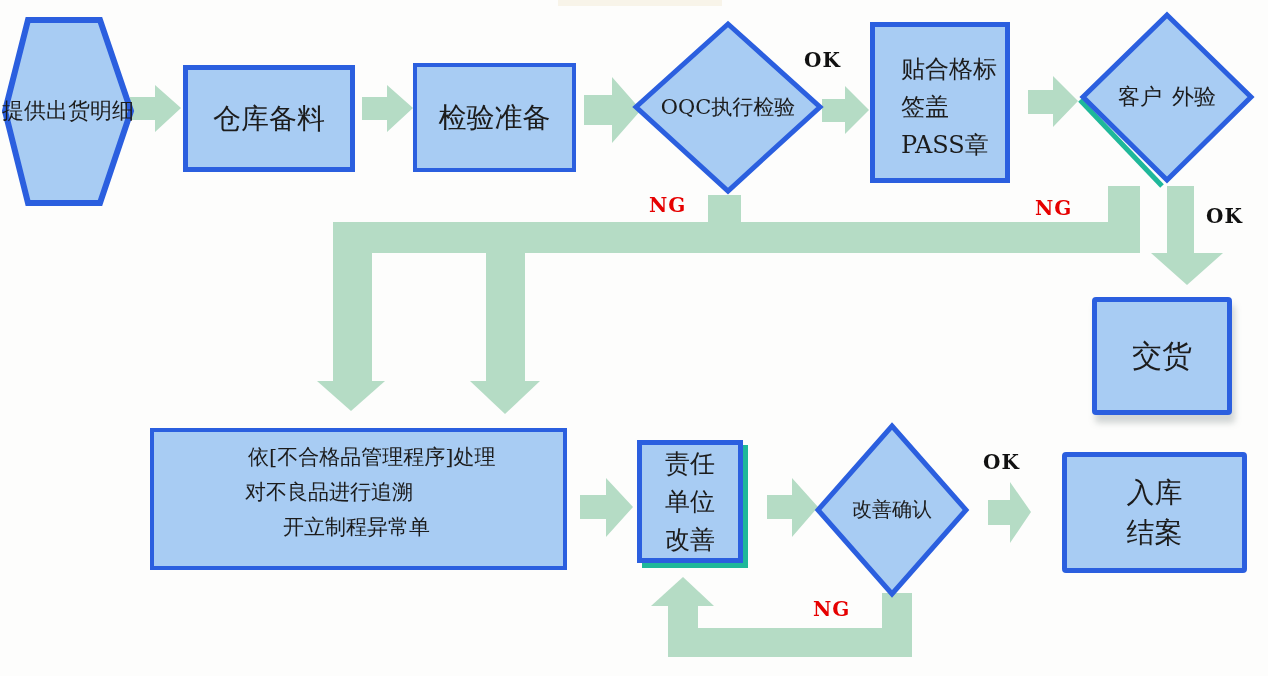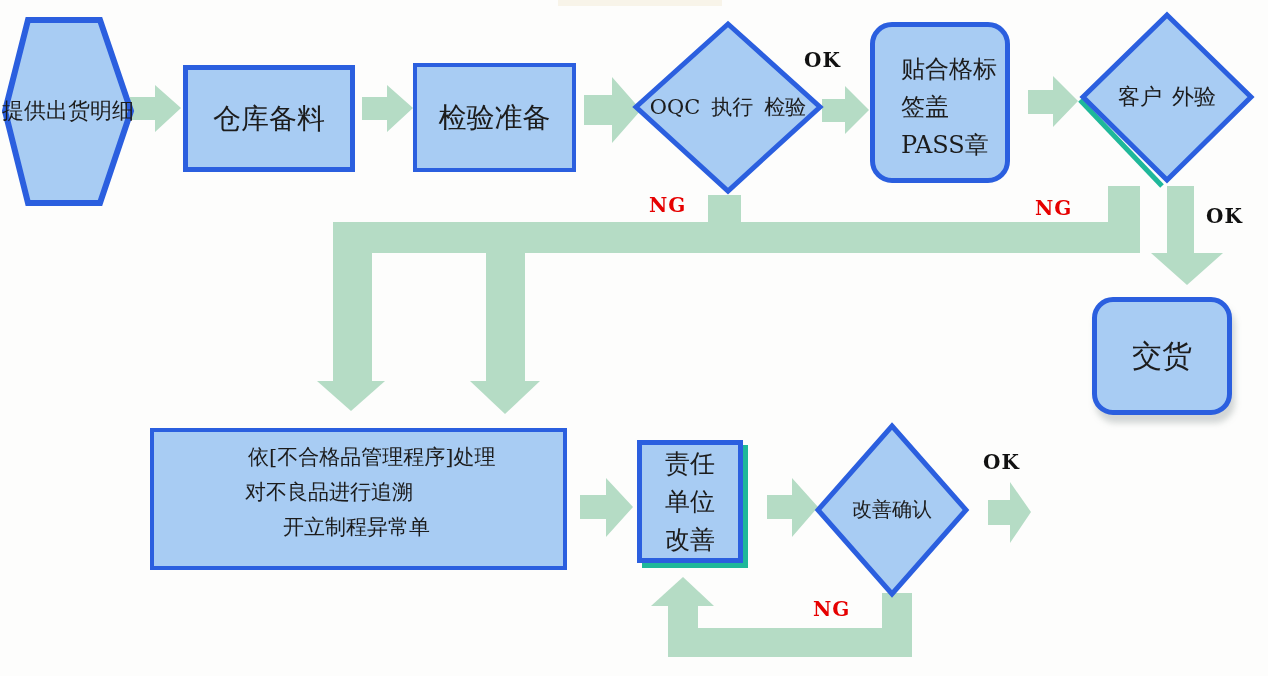--- a/index.html
+++ b/index.html
@@ -14,21 +14,21 @@
   svg .hex{stroke-width:6;}
   svg .teal{stroke:var(--teal-accent,#1fb89a);stroke-width:5;fill:none;}
   .node{
     position:absolute;box-sizing:border-box;
     background:var(--node-fill,#a8ccf3);
     border:5px solid var(--node-border,#2b5fdf);
     display:flex;flex-direction:column;align-items:center;justify-content:center;
     text-align:center;color:var(--ink,#1c1c1c);
   }
   .node.thin{border-width:4px;}
-  .rounded{border-radius:21px;}
+  .rounded{border-radius:4px;}
   .overlay{
     position:absolute;display:flex;align-items:center;justify-content:center;
     text-align:center;color:var(--ink,#1c1c1c);background:transparent;pointer-events:none;
   }
   .ln{display:block;white-space:nowrap;}
   .lbl{position:absolute;font-weight:700;font-size:20px;letter-spacing:1px;white-space:nowrap;}
   .ok{color:var(--ok-black,#111);}
   .ng{color:var(--ng-red,#e60000);}
   .title-remnant{position:absolute;left:558px;top:0;width:164px;height:6px;background:#f6f1e3;opacity:.8;}
   .shadow-teal{box-shadow:5px 5px 0 var(--teal-accent,#1fb89a);}
@@ -87,27 +87,27 @@
     <span class="ln">明细</span>
   </div>
 
   <div class="node" style="left:183px;top:65px;width:172px;height:107px;font-size:28px;">
     <span class="ln">仓库备料</span>
   </div>
   <div class="node thin" style="left:413px;top:63px;width:163px;height:109px;font-size:28px;">
     <span class="ln">检验准备</span>
   </div>
 
-  <div class="overlay" style="left:668px;top:50px;width:120px;height:114px;font-size:21px;line-height:34px;gap:11px;">
+  <div class="overlay" style="left:668px;top:50px;width:120px;height:114px;font-size:21px;line-height:34px;">
     <span class="ln">OQC</span>
     <span class="ln">执行</span>
     <span class="ln">检验</span>
   </div>
 
-  <div class="node" style="left:870px;top:22px;width:140px;height:161px;font-size:24px;line-height:38px;align-items:flex-start;padding-left:26px;padding-top:8px;justify-content:center;text-align:left;border-radius:22px;">
+  <div class="node" style="left:870px;top:22px;width:140px;height:161px;font-size:24px;line-height:38px;align-items:flex-start;padding-left:26px;padding-top:8px;justify-content:center;text-align:left;">
     <span class="ln">贴合格标</span>
     <span class="ln">签盖</span>
     <span class="ln">PASS章</span>
   </div>
 
   <div class="overlay" style="left:1117px;top:56px;width:100px;height:82px;font-size:22px;line-height:32px;gap:10px;">
     <span class="ln">客户</span>
     <span class="ln">外验</span>
   </div>
 
@@ -125,20 +125,24 @@
     <span class="ln">责任</span>
     <span class="ln">单位</span>
     <span class="ln">改善</span>
   </div>
 
   <div class="overlay" style="left:842px;top:477px;width:100px;height:64px;font-size:20px;line-height:31px;">
     <span class="ln">改善</span>
     <span class="ln">确认</span>
   </div>
 
+  <div class="node rounded" style="left:1062px;top:452px;width:185px;height:121px;font-size:28px;line-height:40px;">
+    <span class="ln">入库</span>
+    <span class="ln">结案</span>
+  </div>
 
   <span class="lbl ok" style="left:804px;top:48px;">OK</span>
   <span class="lbl ng" style="left:649px;top:193px;">NG</span>
   <span class="lbl ng" style="left:1035px;top:196px;">NG</span>
   <span class="lbl ok" style="left:1206px;top:204px;">OK</span>
   <span class="lbl ok" style="left:983px;top:450px;">OK</span>
   <span class="lbl ng" style="left:813px;top:597px;">NG</span>
 
 </div>
 

